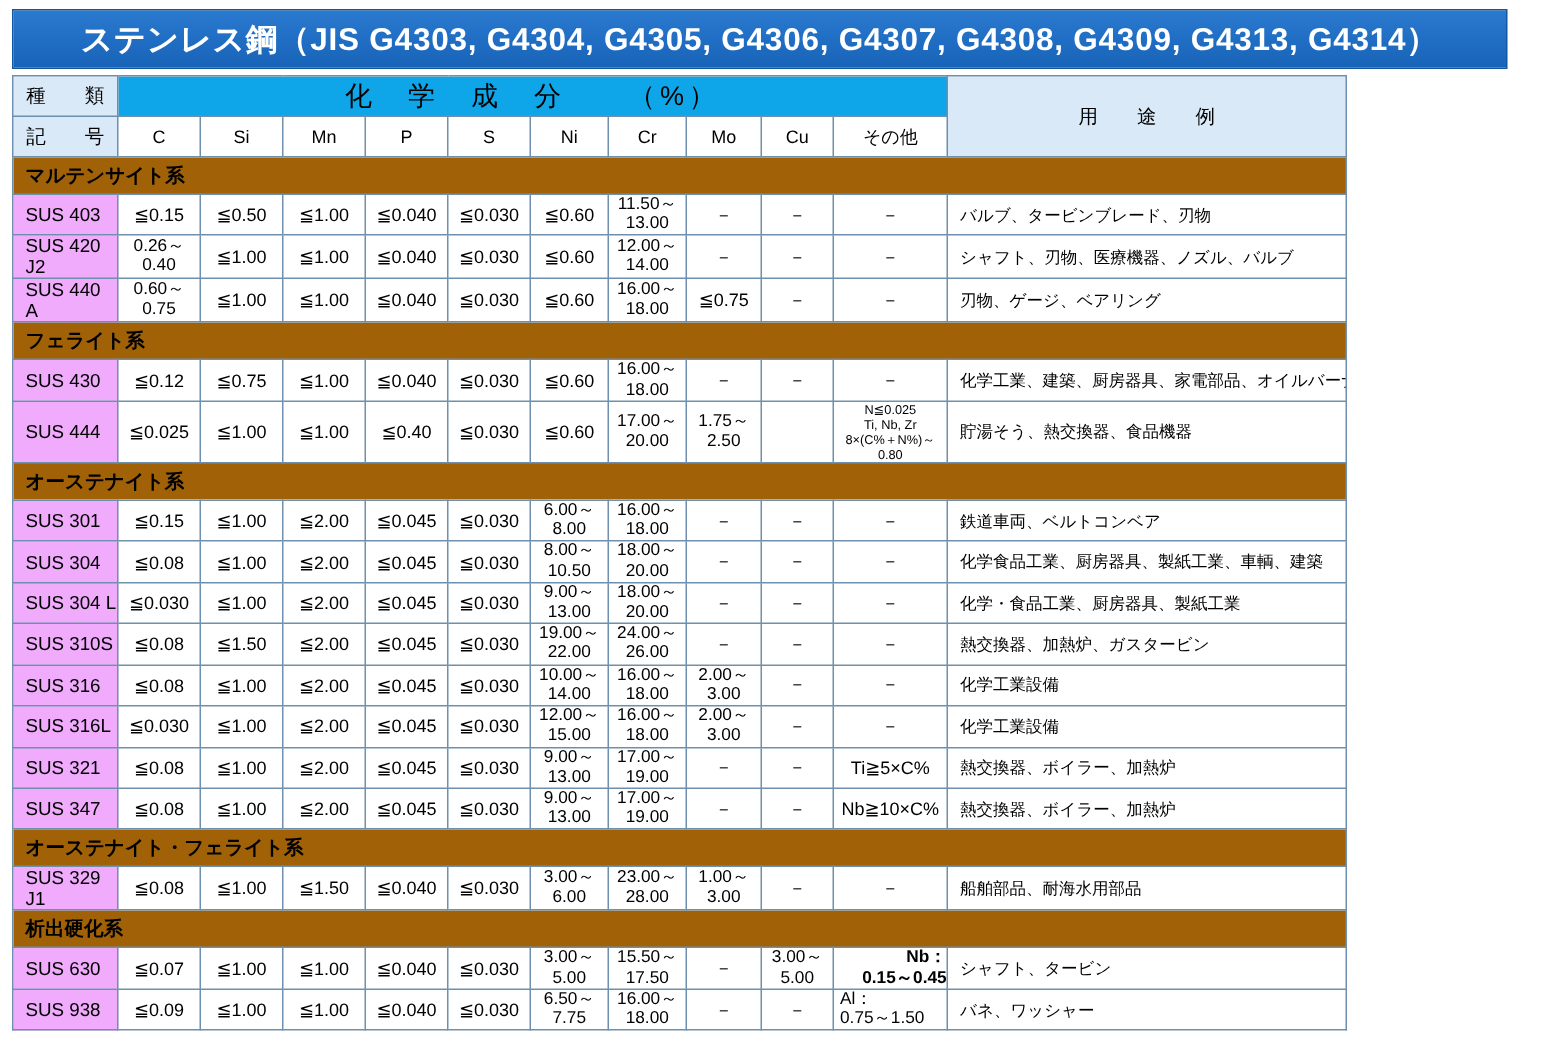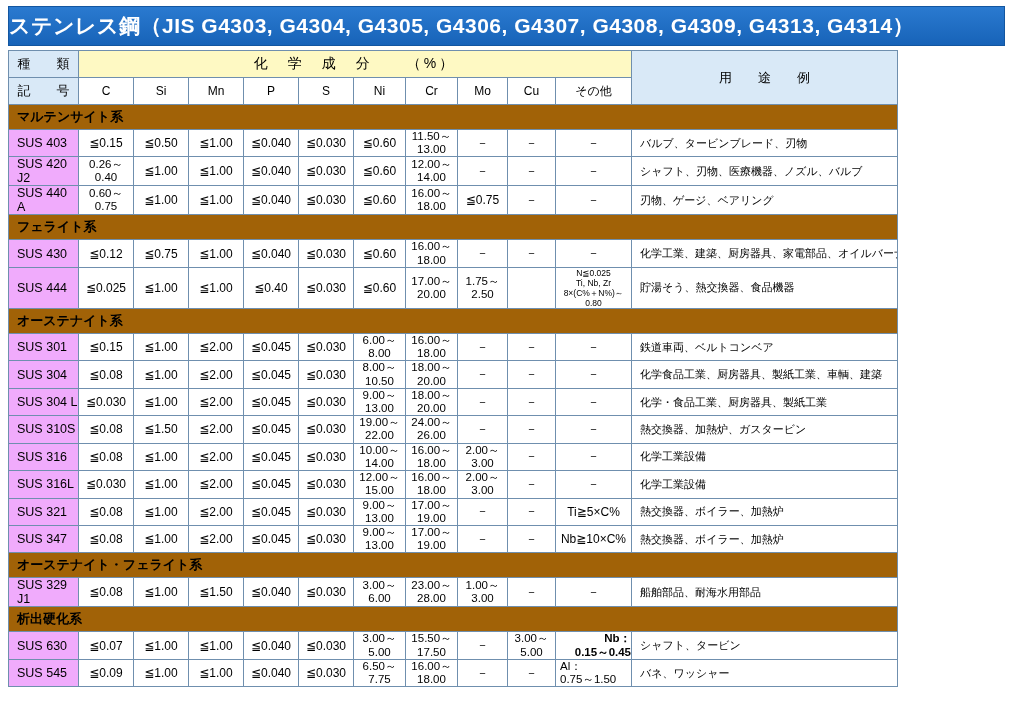--- a/index.html
+++ b/index.html
@@ -12,21 +12,21 @@
   }
   .page{width:1029px;height:706px;position:relative;box-sizing:border-box;}
 
   
   .title-bar{
     margin:6px 24px 4px 8px;
     height:38px;
     background:#1f6fc4;
     background:linear-gradient(#2a7ad0,#1763b8);
     border:1px solid #1356a0;
-    display:flex;align-items:center;
+    display:flex;align-items:center;justify-content:center;
   }
   .title-bar .title{
     color:#ffffff;
     font-size:21px;
     font-weight:bold;
     letter-spacing:0.5px;
     white-space:nowrap;
   }
 
   
@@ -44,22 +44,22 @@
     vertical-align:middle;
     height:26px;
     background:#ffffff;
     font-weight:normal;
   }
   .hdr{
     background:#d9e9f7;
     font-size:13px;
   }
   .hdr-wide{
-    background:#fef9c3;
-    font-size:14px;
+    background:#0ea5e9;
+    font-size:18px;
     letter-spacing:3px;
     margin-top:20px;
   }
   .hdr-sub{
     background:#ffffff;
     font-size:12px;
   }
   .group-row td{
     background:#a16207;
     text-align:left;
@@ -363,21 +363,21 @@
           <td class="cell-num">≦0.040</td>
           <td class="cell-num">≦0.030</td>
           <td class="two-line">3.00～<br>5.00</td>
           <td class="two-line">15.50～<br>17.50</td>
           <td class="cell-num">－</td>
           <td class="two-line">3.00～<br>5.00</td>
           <td class="two-line" style="text-align: right; padding-left: 4px; font-weight: bold;">Nb：<br>0.15～0.45</td>
           <td class="use">シャフト、タービン</td>
         </tr>
         <tr>
-          <td class="grade">SUS 545</td>
+          <td class="grade">SUS 938</td>
           <td class="cell-num">≦0.09</td>
           <td class="cell-num">≦1.00</td>
           <td class="cell-num">≦1.00</td>
           <td class="cell-num">≦0.040</td>
           <td class="cell-num">≦0.030</td>
           <td class="two-line">6.50～<br>7.75</td>
           <td class="two-line">16.00～<br>18.00</td>
           <td class="cell-num">－</td>
           <td class="cell-num">－</td>
           <td class="two-line" style="text-align: left; padding-left: 4px;">Al：<br>0.75～1.50</td>

